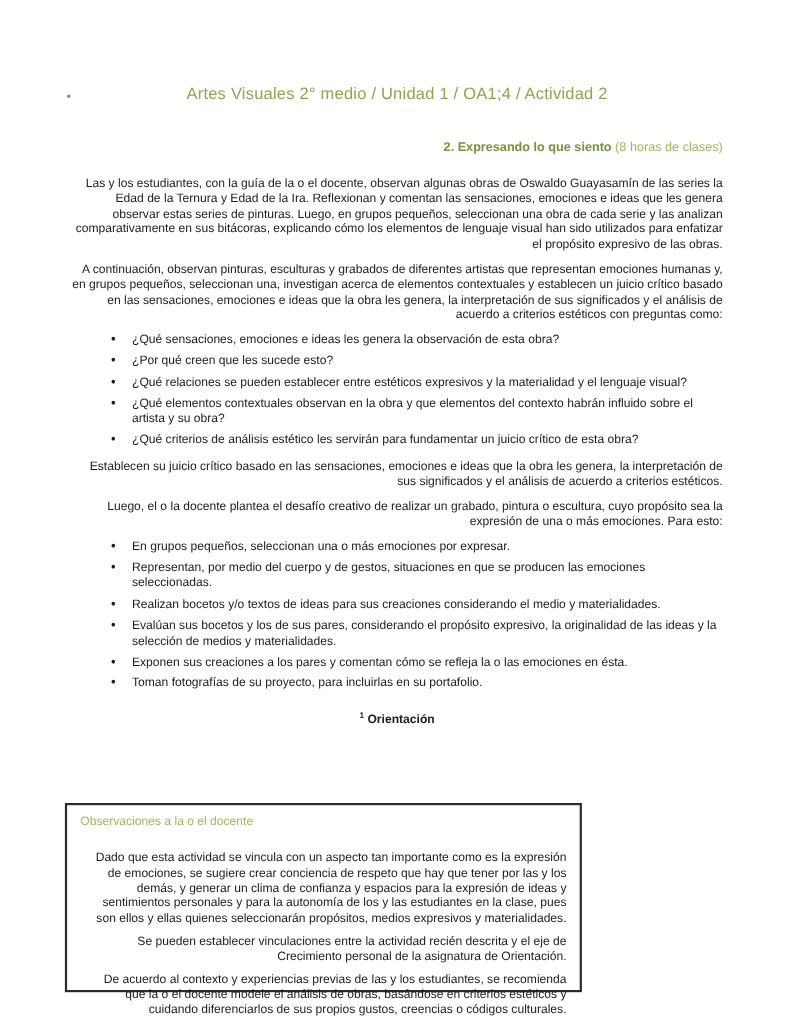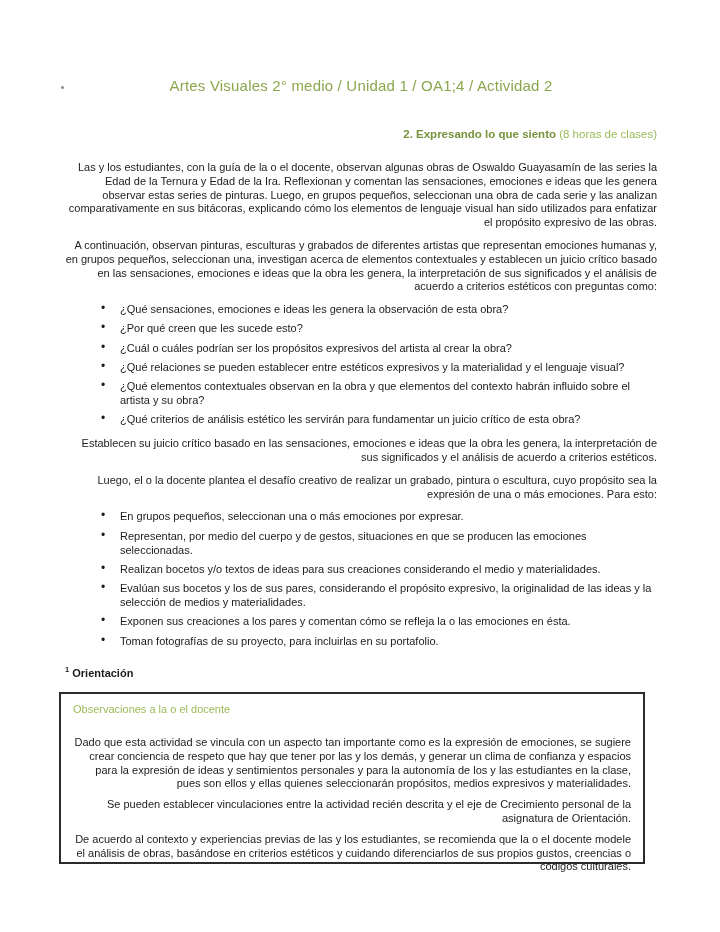--- a/index.html
+++ b/index.html
@@ -76,30 +76,31 @@
     left: 0;
     top: -1px;
     font-size: 12px;
     color: #1c1c1c;
   }
   .footnote {
     font-size: 11px;
     line-height: 14px;
     font-weight: 700;
     margin: 15px 0 0 0;
+    text-align: center;
   }
   .footnote sup {
     font-size: 7.5px;
     font-weight: 700;
   }
   .teacher-box {
     position: absolute;
     left: 59px;
-    top: 692px;
-    width: 586px;
+    top: 730px;
+    width: 470px;
     height: 172px;
     border: 2px solid #2b2b2b;
     box-sizing: border-box;
     padding: 8px 12px 6px 12px;
     background: #ffffff;
   }
   .teacher-box .box-header {
     color: #9bbb59;
     font-size: 11px;
     line-height: 14px;
@@ -121,21 +122,20 @@
 
   <h2 class="section-heading"><span>2.  Expresando lo que siento </span><span class="hours">(8 horas de clases)</span></h2>
 
   <p class="body-par">Las y los estudiantes, con la guía de la o el docente, observan algunas obras de Oswaldo Guayasamín de las series la Edad de la Ternura y Edad de la Ira. Reflexionan y comentan las sensaciones, emociones e ideas que les genera observar estas series de pinturas. Luego, en grupos pequeños, seleccionan una obra de cada serie y las analizan comparativamente en sus bitácoras, explicando cómo los elementos de lenguaje visual han sido utilizados para enfatizar el propósito expresivo de las obras.</p>
 
   <p class="body-par">A continuación, observan pinturas, esculturas y grabados de diferentes artistas que representan emociones humanas y, en grupos pequeños, seleccionan una, investigan acerca de elementos contextuales y establecen un juicio crítico basado en las sensaciones, emociones e ideas que la obra les genera, la interpretación de sus significados y el análisis de acuerdo a criterios estéticos con preguntas como:</p>
 
   <ul class="bullets">
     <li>¿Qué sensaciones, emociones e ideas les genera la observación de esta obra?</li>
     <li>¿Por qué creen que les sucede esto?</li>
-    <li>¿Cuál o cuáles podrían ser los propósitos expresivos del artista al crear la obra?</li>
     <li>¿Qué relaciones se pueden establecer entre estéticos expresivos y la materialidad y el lenguaje visual?</li>
     <li>¿Qué elementos contextuales observan en la obra y que elementos del contexto habrán influido sobre el artista y su obra?</li>
     <li>¿Qué criterios de análisis estético les servirán para fundamentar un juicio crítico de esta obra?</li>
   </ul>
 
   <p class="body-par">Establecen su juicio crítico basado en las sensaciones, emociones e ideas que la obra les genera, la interpretación de sus significados y el análisis de acuerdo a criterios estéticos.</p>
 
   <p class="body-par">Luego, el o la docente plantea el desafío creativo de realizar un grabado, pintura o escultura, cuyo propósito sea la expresión de una o más emociones. Para esto:</p>
 
   <ul class="bullets">

